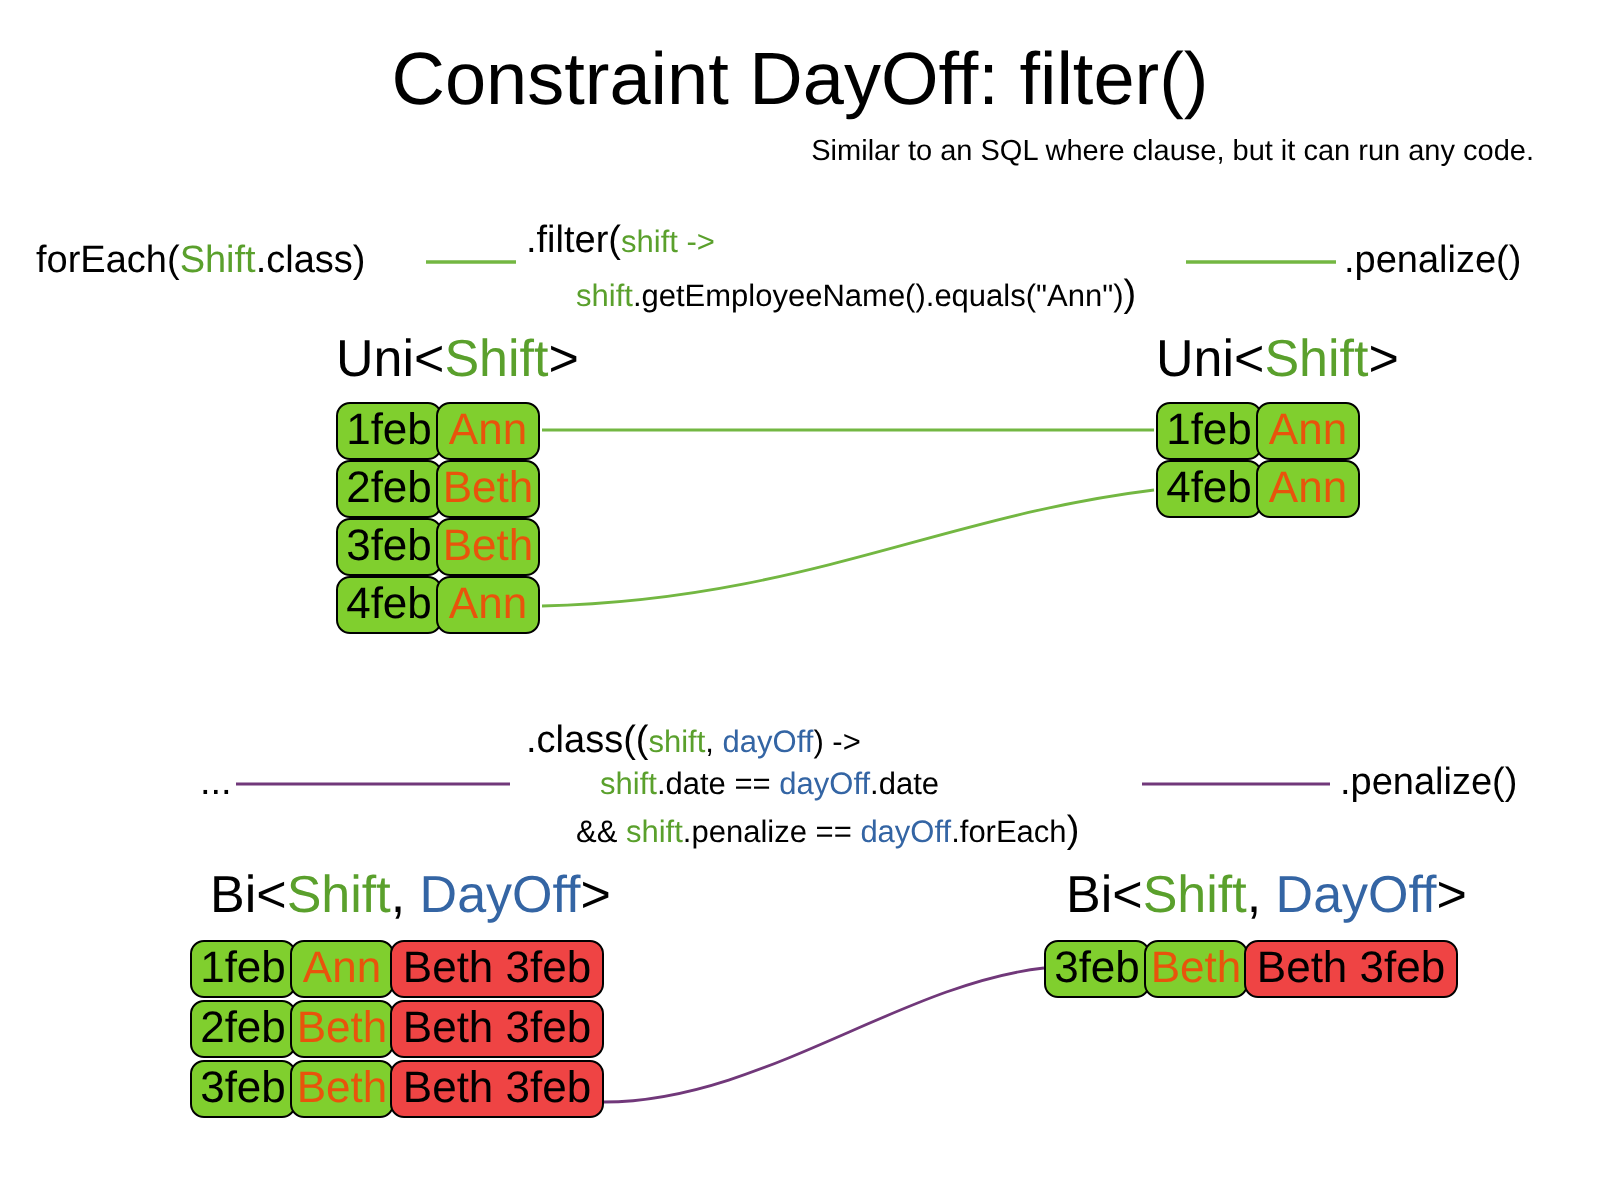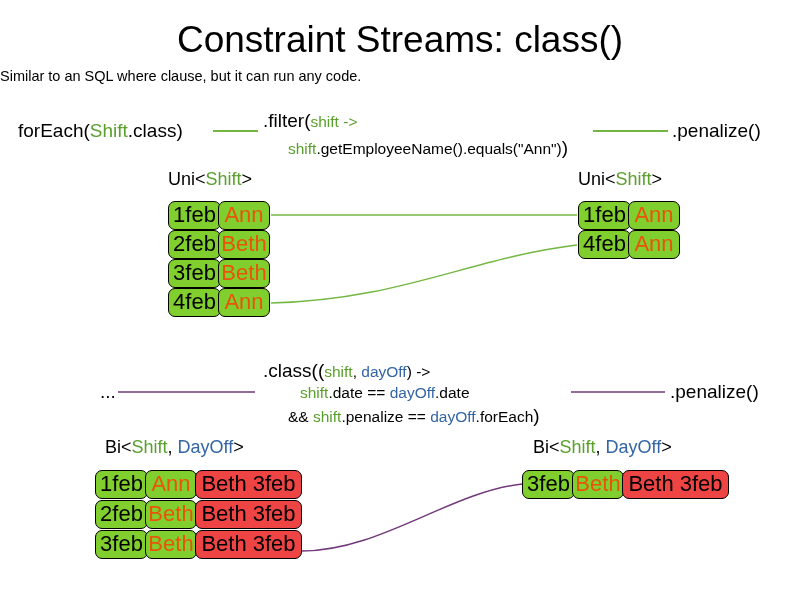--- a/index.html
+++ b/index.html
@@ -29,36 +29,36 @@
     width: 800px;
     text-align: center;
     font-size: 37px;
     line-height: 44px;
     color: #000;
     white-space: nowrap;
   }
   .subtitle {
     left: 0; top: 67px;
     width: 767px;
-    text-align: left;
+    text-align: right;
     font-size: 14.5px;
     line-height: 18px;
     color: #000;
     white-space: nowrap;
   }
 
   
   .code-line { white-space: nowrap; font-size: 19px; line-height: 22px; }
   .code-small { white-space: nowrap; font-size: 15.5px; line-height: 19px; }
   .g { color: #5aa02c; }      
   .b { color: #3465a4; }      
   .k { color: #000000; }
 
   .type-label {
-    font-size: 18px;
+    font-size: 26px;
     line-height: 22px;
     white-space: nowrap;
     color: #000;
   }
 
   
   .fact {
     position: absolute;
     box-sizing: border-box;
     border: 1.6px solid #000000;
@@ -95,21 +95,21 @@
     <line x1="213" y1="131" x2="258" y2="131" stroke="#73b742" stroke-width="1.8"></line>
     <line x1="593" y1="131" x2="668" y2="131" stroke="#73b742" stroke-width="1.8"></line>
     <line x1="271" y1="215" x2="577" y2="215" stroke="#73b742" stroke-width="1.4"></line>
     <path d="M271,303 C400,300 470,258 577,245" fill="none" stroke="#73b742" stroke-width="1.4"></path>
 
     <line x1="118" y1="392" x2="255" y2="392" stroke="#71387a" stroke-width="1.4"></line>
     <line x1="571" y1="392" x2="665" y2="392" stroke="#71387a" stroke-width="1.4"></line>
     <path d="M302,551 C380,551 450,492 522,484" fill="none" stroke="#71387a" stroke-width="1.4"></path>
   </svg>
 
-  <div class="abs title">Constraint Streams: class()</div>
+  <div class="abs title">Constraint DayOff: filter()</div>
   <div class="abs subtitle">Similar to an SQL where clause, but it can run any code.</div>
 
   <div class="abs code-line" style="left:18px; top:120px;text-align:center;">
     <span class="k">forEach(</span><span class="g">Shift</span><span class="k">.class)</span>
   </div>
 
   <div class="abs code-line" style="left:263px; top:110px;">
     <span class="k">.filter(</span><span class="g code-small">shift -&gt;</span>
   </div>
 

